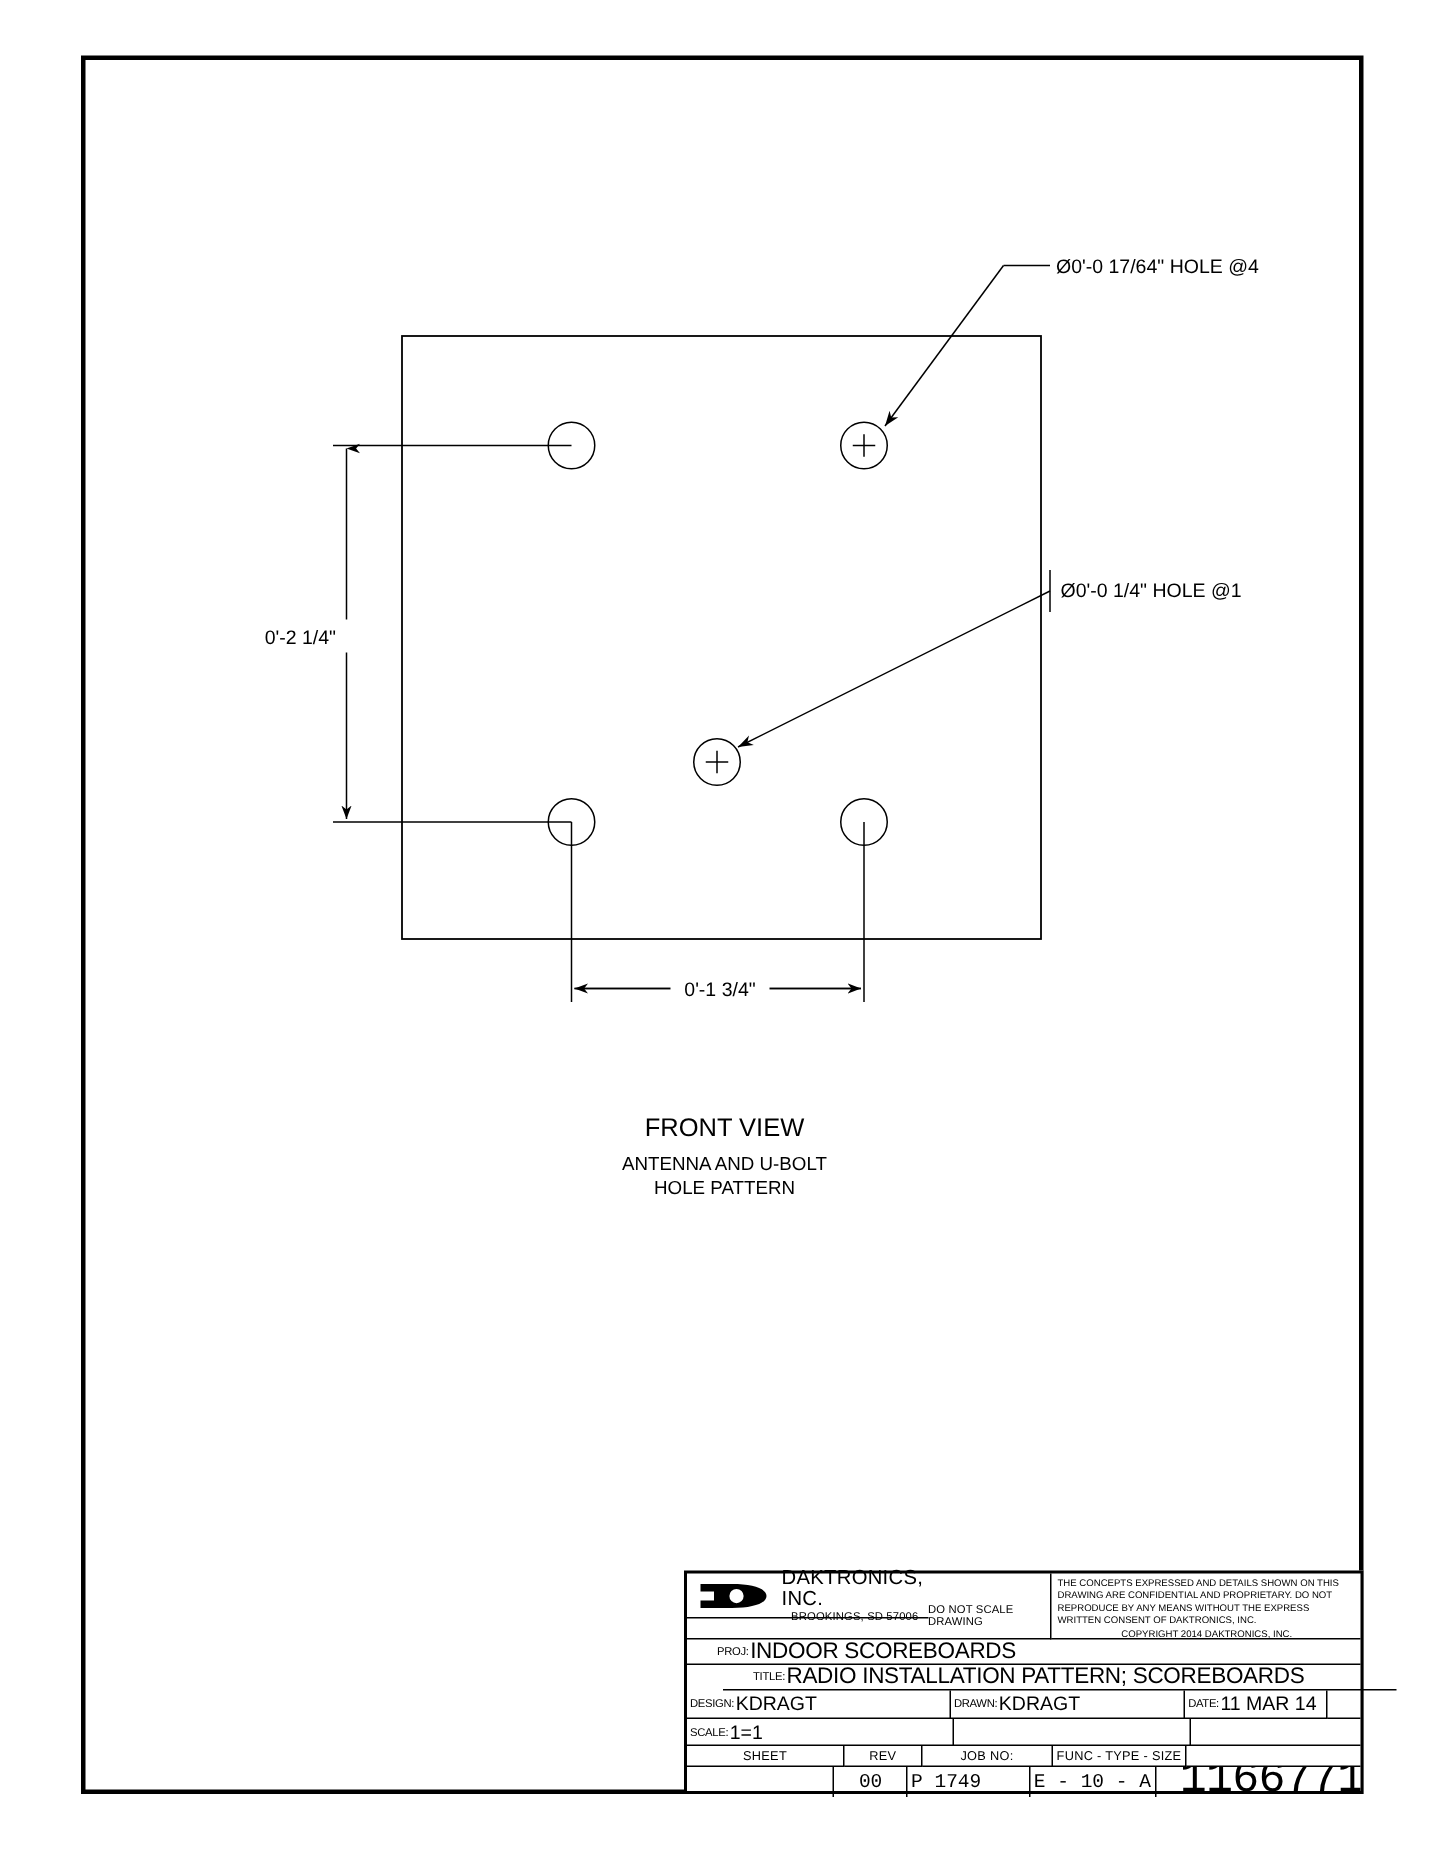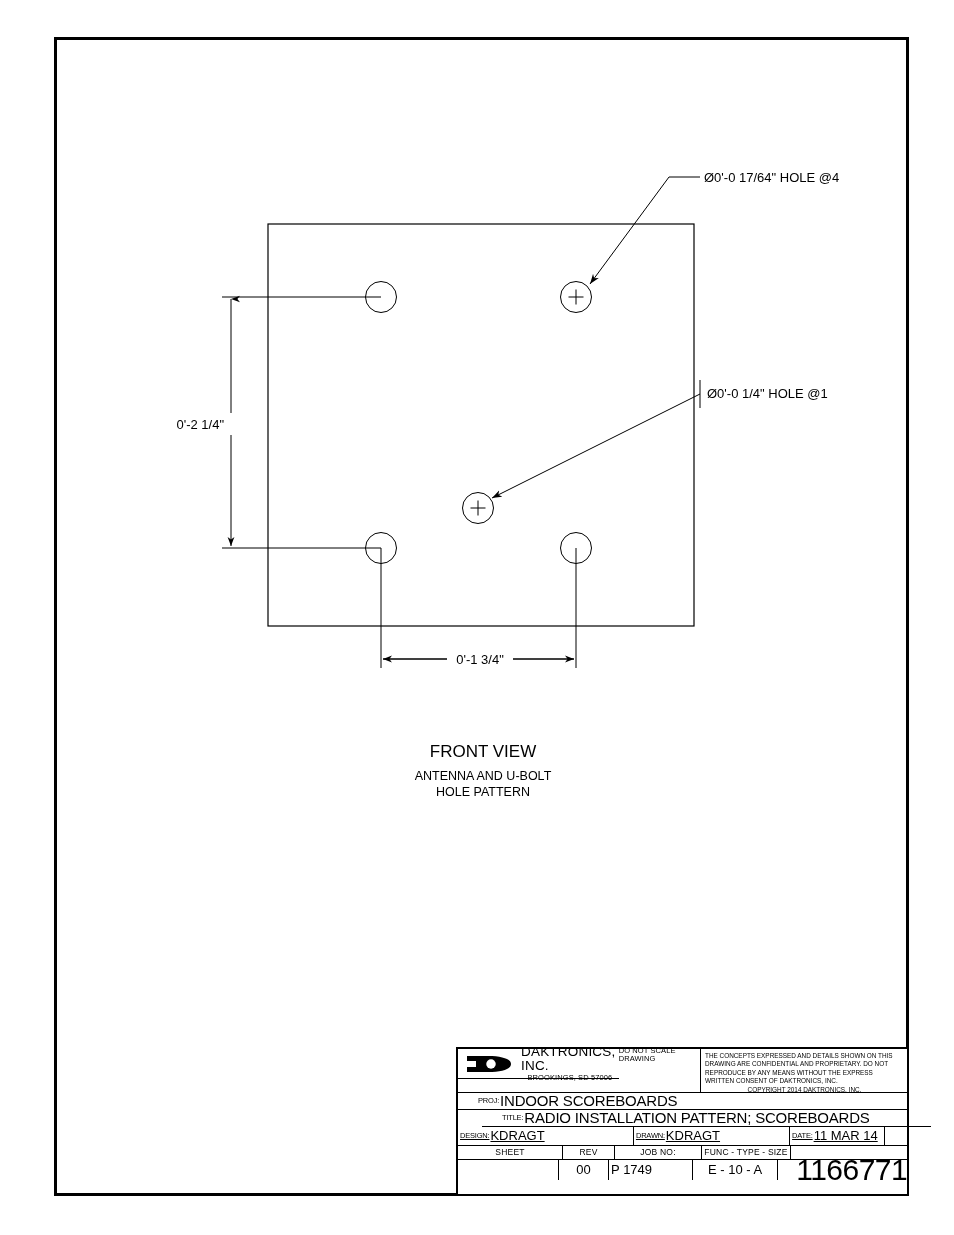--- a/index.html
+++ b/index.html
@@ -68,21 +68,21 @@
     box-sizing: border-box;
     border-right: 1.5px solid #000;
     border-bottom: 1.5px solid #000;
     padding: 0 2px;
     display: flex;
     align-items: center;
     overflow: hidden;
     white-space: nowrap;
   }
   .tb-cell.last { border-right: none; padding-left: 20px; }
-  .tb-row.lastrow .tb-cell { border-bottom: none; }
+  .tb-row.lastrow .tb-cell { border-bottom: none; font-family: Liberation Mono, monospace; }
 
   .lbl {
     font-size: 7.5px;
     letter-spacing: -0.2px;
     margin-right: 1px;
     flex: 0 0 auto;
   }
   .val-lg { font-size: 15px; letter-spacing: -0.2px; }
   .val-md { font-size: 13px; }
 
@@ -119,35 +119,36 @@
   #dak-company { font-size: 13.5px; letter-spacing: 0.2px; }
   #dak-city { font-size: 7.5px; letter-spacing: 0.1px; margin-top: 1px; }
   #tb-noscale {
     height: 12.5px;
     display: flex;
     align-items: center;
     justify-content: center;
     font-size: 7.5px;
     letter-spacing: 0.1px;
     box-sizing: border-box;
+    margin-top: 22px;
   }
   #tb-legal {
     flex: 1 1 auto;
     box-sizing: border-box;
     border-bottom: 1.5px solid #000;
     padding: 3px 3px 0 4px;
     font-size: 6.4px;
     line-height: 1.32;
   }
   #tb-legal .ctr { text-align: center; }
 
   
   #tb-proj  { height: 17px; }
   #tb-title { height: 17px; margin-left: 24px; }
-  #tb-dd    { height: 19px; text-decoration: underline; }
+  #tb-dd    { height: 19px; }
   #tb-scale { height: 18px; }
   #tb-hdr2  { height: 14px; }
   #tb-vals  { height: 20px; }
 
   .hdr-center { justify-content: center; font-size: 8.5px; letter-spacing: 0.2px; }
 
   #dwgnum { font-size: 30px; letter-spacing: -0.5px; }
 </style>
 </head>
 <body>
@@ -280,20 +281,28 @@
       <span class="lbl">DRAWN:</span>
       <span class="val-md">KDRAGT</span>
     </div>
     <div class="tb-cell" style="width:96px;">
       <span class="lbl">DATE:</span>
       <span class="val-md">11 MAR 14</span>
     </div>
     <div class="tb-cell last" style="flex:1 1 auto;"></div>
   </div>
 
+  <div class="tb-row" id="tb-scale">
+    <div class="tb-cell" style="width:178px;">
+      <span class="lbl">SCALE:</span>
+      <span class="val-md">1=1</span>
+    </div>
+    <div class="tb-cell" style="width:158px;"></div>
+    <div class="tb-cell last" style="flex:1 1 auto;"></div>
+  </div>
 
   <div class="tb-row" id="tb-hdr2">
     <div class="tb-cell hdr-center" style="width:105px;">SHEET</div>
     <div class="tb-cell hdr-center" style="width:52px;">REV</div>
     <div class="tb-cell hdr-center" style="width:87px;">JOB NO:</div>
     <div class="tb-cell hdr-center" style="width:89px;">FUNC - TYPE - SIZE</div>
     <div class="tb-cell last" style="flex:1 1 auto;"></div>
   </div>
 
   <div class="tb-row lastrow" id="tb-vals">

